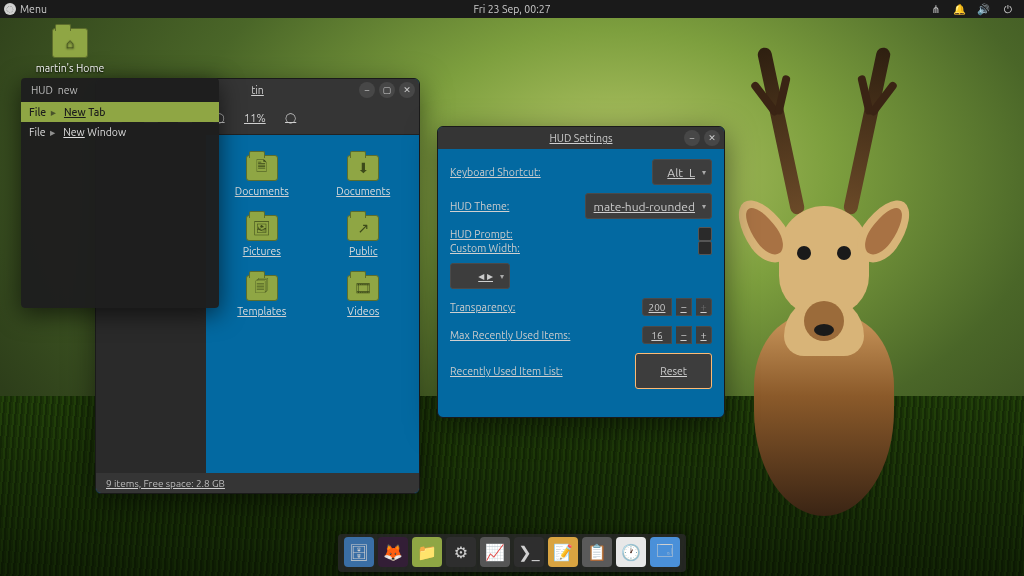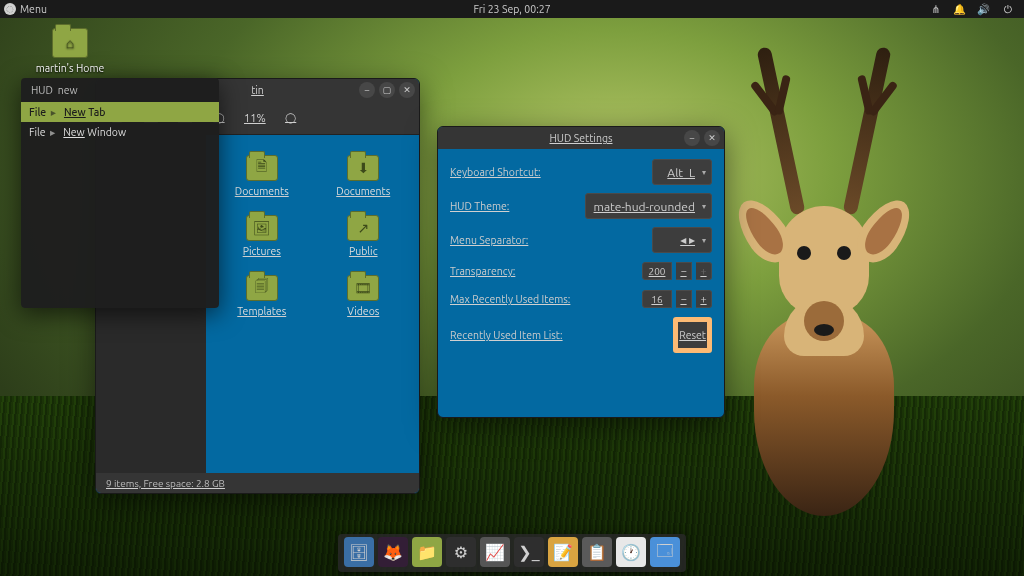--- a/index.html
+++ b/index.html
@@ -94,21 +94,21 @@
   .settings { left:437px; top:126px; width:288px; height:292px; }
   .settings .body { padding:10px 12px; display:flex; flex-direction:column; gap:8px; }
   .row { display:flex; align-items:center; min-height:20px; }
   .row .lab { flex:1; color:#ccc; font-size:10.5px; }
   .ctrl { display:flex; align-items:center; gap:4px; }
   .dd { background:#3d3d3d; border:1px solid #4a4a4a; color:#ccc; font-size:12px; height:26px; padding:0 16px 0 8px; border-radius:3px; position:relative; display:inline-flex; align-items:center; min-width:60px; justify-content:flex-end; }
   .dd::after { content:"\25BE"; position:absolute; right:5px; font-size:8px; color:#aaa; }
   .chk { width:14px; height:14px; border:1px solid #555; background:#2a2a2a; border-radius:2px; }
   .numbox { background:#3d3d3d; border:1px solid #4a4a4a; color:#ccc; height:18px; width:30px; text-align:center; font-size:10px; border-radius:3px 0 0 3px; display:inline-flex; align-items:center; justify-content:center; }
   .step { width:16px; height:18px; background:#3d3d3d; border:1px solid #4a4a4a; border-left:none; color:#ccc; font-size:11px; display:inline-flex; align-items:center; justify-content:center; }
-  .btn { background:#3d3d3d; border:5px solid #fdba74; color:#ccc; height:36px; padding:0 1px; border-radius:3px; font-size:10.5px; display:inline-flex; align-items:center; }
+  .btn { background:#3d3d3d; border:1px solid #fdba74; color:#ccc; height:36px; padding:0 24px; border-radius:3px; font-size:10.5px; display:inline-flex; align-items:center; }
 
   
   .dock { position:absolute; bottom:4px; left:50%; transform:translateX(-50%); height:38px; background:rgba(40,40,40,.85); border-radius:4px; padding:3px 6px; display:flex; gap:4px; box-shadow:0 2px 10px rgba(0,0,0,.5); }
   .dock-item { width:30px; height:30px; border-radius:4px; display:flex; align-items:center; justify-content:center; font-size:16px; background:#444; }
 </style>
 </head>
 <body>
 
 <div class="grass"></div>
 <div class="deer">
@@ -235,22 +235,31 @@
   </div>
   <div class="body">
     <div class="row">
       <span class="lab">Keyboard Shortcut:</span>
       <span class="dd">Alt_L</span>
     </div>
     <div class="row">
       <span class="lab">HUD Theme:</span>
       <span class="dd" style="min-width:100px">mate-hud-rounded</span>
     </div>
-    <div class="row">
-      <span class="lab">Menu Separator:</span>
+    <div>
+      <div class="row" style="min-height:14px">
+        <span class="lab">HUD Prompt:</span>
+        <span class="chk"></span>
+      </div>
+      <div class="row" style="min-height:14px">
+        <span class="lab">Custom Width:</span>
+        <span class="chk"></span>
+      </div>
+    </div>
+    <div class="row">
       <span class="dd">◂  ▸</span>
     </div>
     <div class="row">
       <span class="lab">Transparency:</span>
       <span class="ctrl">
         <span class="numbox">200</span>
         <span class="step">−</span>
         <span class="step" style="border-radius:0 3px 3px 0;color:#666">+</span>
       </span>
     </div>

